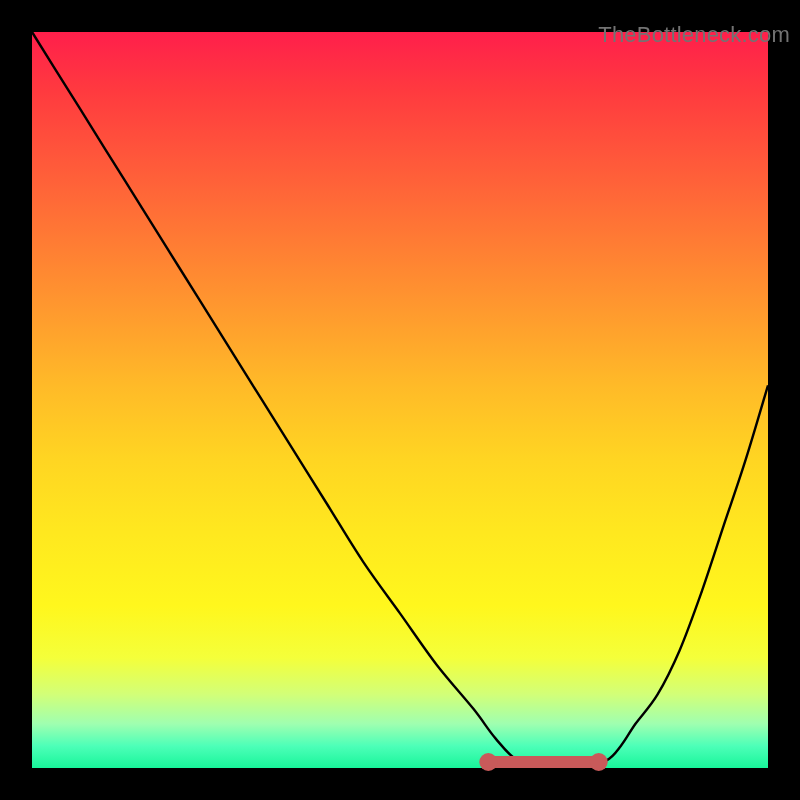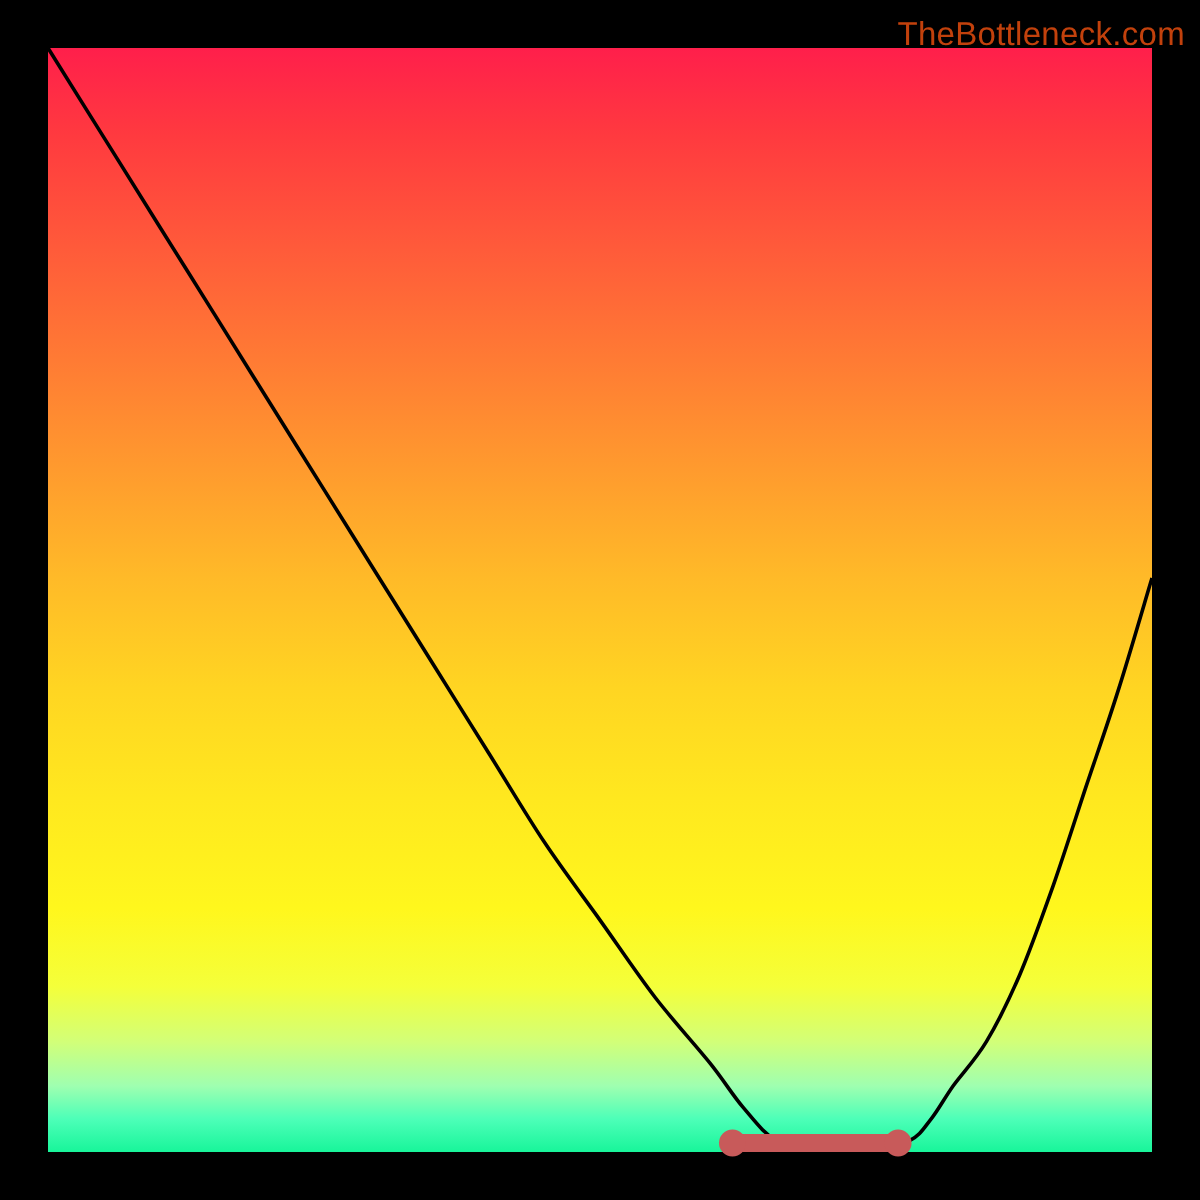--- a/index.html
+++ b/index.html
@@ -35,23 +35,23 @@
       #fff71d 78%,
       #f4ff3a 85%,
       #d2ff78 90%,
       #9fffb0 94%,
       #4dffb8 97%,
       #18f59a 100%
     );
   }
   .watermark {
     position: absolute;
-    top: 10px;
+    top: 22px;
     right: 10px;
-    color: #c2410c;
+    color: #737373;
     font-size: 22px;
     font-weight: 400;
     letter-spacing: 0.2px;
     user-select: none;
   }
   svg.curve {
     position: absolute;
     left: 0;
     top: 0;
     width: 736px;

